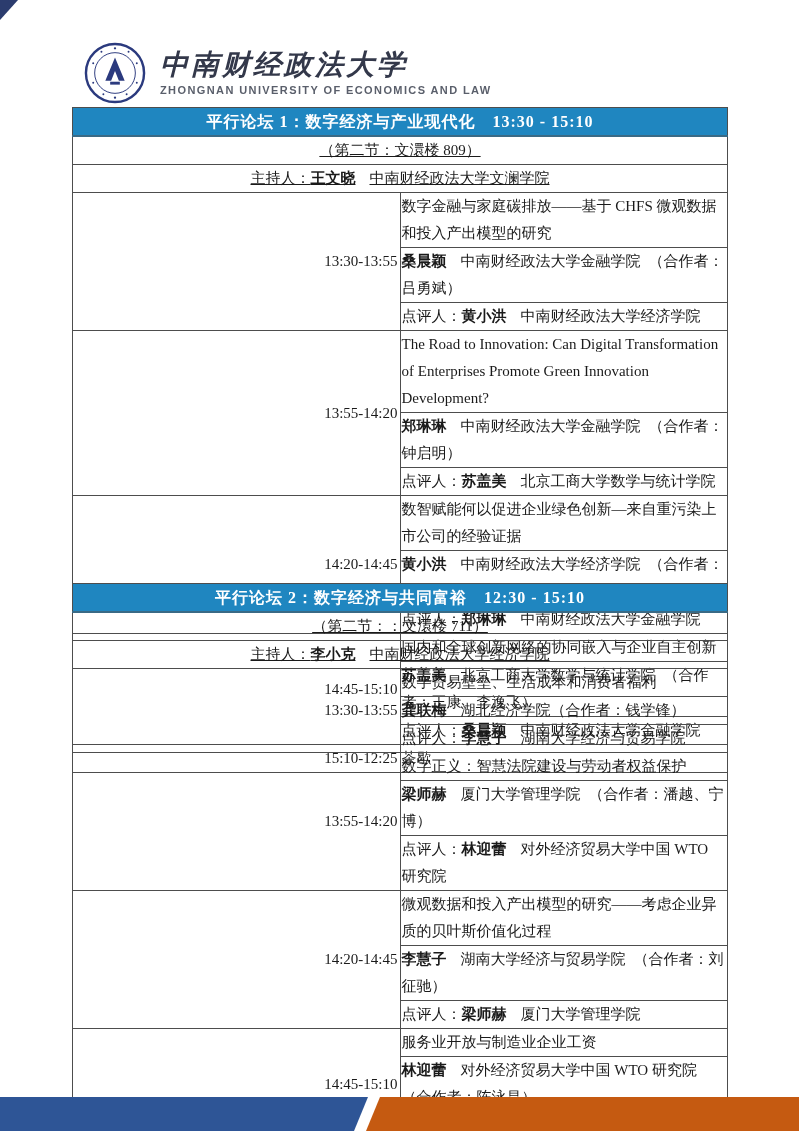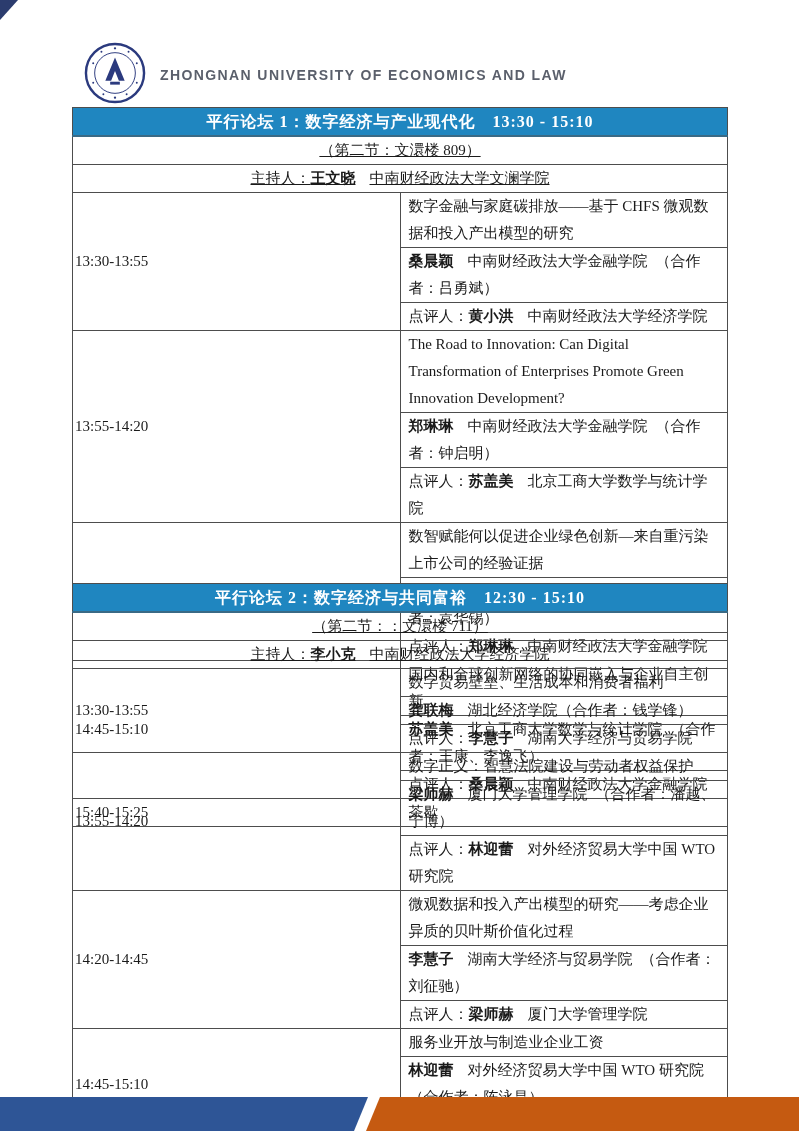--- a/index.html
+++ b/index.html
@@ -15,38 +15,38 @@
   }
   
   .logo{position:absolute;top:42px;left:84px;display:flex;align-items:center;}
   .logo-emblem{width:62px;height:62px;flex:0 0 auto;}
   .logo-text{margin-left:14px;}
   .logo-cn{
     font-size:28px;font-weight:bold;color:#33384a;letter-spacing:3px;
     font-style:italic;line-height:1.1;
   }
   .logo-en{
-    font-size:14px;color:#5a5f6b;letter-spacing:1.4px;margin-top:4px;
+    font-size:11px;color:#5a5f6b;letter-spacing:1.4px;margin-top:4px;
     font-family:"Liberation Sans","DejaVu Sans",sans-serif;font-weight:bold;
   }
   
   .forum-table{
     position:absolute;left:72px;width:656px;border-collapse:collapse;table-layout:fixed;
   }
   .forum-table td{
-    border:1px solid #4d4d4d;font-size:15px;padding:0 8px;vertical-align:middle;
+    border:1px solid #4d4d4d;font-size:15px;padding:0 1px;vertical-align:middle;
     line-height:27px;overflow:hidden;
   }
   .forum-table .col-time{width:108px;}
   td.head{
     background:#1f86c0;color:#ffffff;font-weight:bold;text-align:center;
     font-size:16px;height:26px;letter-spacing:1px;border-bottom:2px solid #3a6a85;
   }
   td.center-row{text-align:center;height:27px;text-decoration:underline;}
-  td.time-cell{text-align:left;font-size:15px;padding:0 2px;}
+  td.time-cell{text-align:right;font-size:15px;padding:0 2px;}
   td.paper-title{height:27px;}
   td.paper-title.two-line{height:55px;line-height:27px;}
   td.break-cell{text-align:left;height:27px;margin-left:24px;}
   .bold-name{font-weight:bold;}
   .gap{display:inline-block;width:14px;}
   .gap-s{display:inline-block;width:8px;}
   
   .footer-band{position:absolute;left:0;bottom:0;width:799px;height:34px;}
   .footer-blue{
     position:absolute;inset:0;background:#2e5596;
@@ -75,20 +75,21 @@
       <circle cx="9.5" cy="22" r="1"></circle>
         <circle cx="54.5" cy="22" r="1"></circle>
       <circle cx="9.5" cy="42" r="1"></circle>
         <circle cx="54.5" cy="42" r="1"></circle>
       <circle cx="20" cy="54" r="1"></circle>
         <circle cx="44" cy="54" r="1"></circle>
         <circle cx="32" cy="57.5" r="1.2"></circle>
     </g>
   </svg>
   <div class="logo-text">
+    <div class="logo-cn">中南财经政法大学</div>
     <div class="logo-en">ZHONGNAN UNIVERSITY OF ECONOMICS AND LAW</div>
   </div>
 </div>
 
 <table class="forum-table" style="top:107px;">
   <tbody>
       <tr>
     <td class="head" colspan="2">平行论坛 1：数字经济与产业现代化　13:30 - 15:10</td>
   </tr>
   <tr>
@@ -136,21 +137,21 @@
     <td class="paper-title">国内和全球创新网络的协同嵌入与企业自主创新</td>
   </tr>
   <tr>
     <td><span class="bold-name">苏盖美</span><span class="gap"></span><span>北京工商大学数学与统计学院</span><span class="gap-s"></span><span>（合作者：王康、李逸飞）</span></td>
   </tr>
   <tr>
     <td><span>点评人：</span><span class="bold-name">桑晨颖</span><span class="gap"></span><span>中南财经政法大学金融学院</span></td>
   </tr>
 
   <tr>
-    <td class="time-cell col-time">15:40-15:25</td>
+    <td class="time-cell col-time">15:10-12:25</td>
     <td class="break-cell">茶歇</td>
   </tr>
 </tbody>
   </table>
 
 <table class="forum-table" style="top:583px;">
   <tbody>
       <tr>
     <td class="head" colspan="2">平行论坛 2：数字经济与共同富裕　12:30 - 15:10</td>
   </tr>

